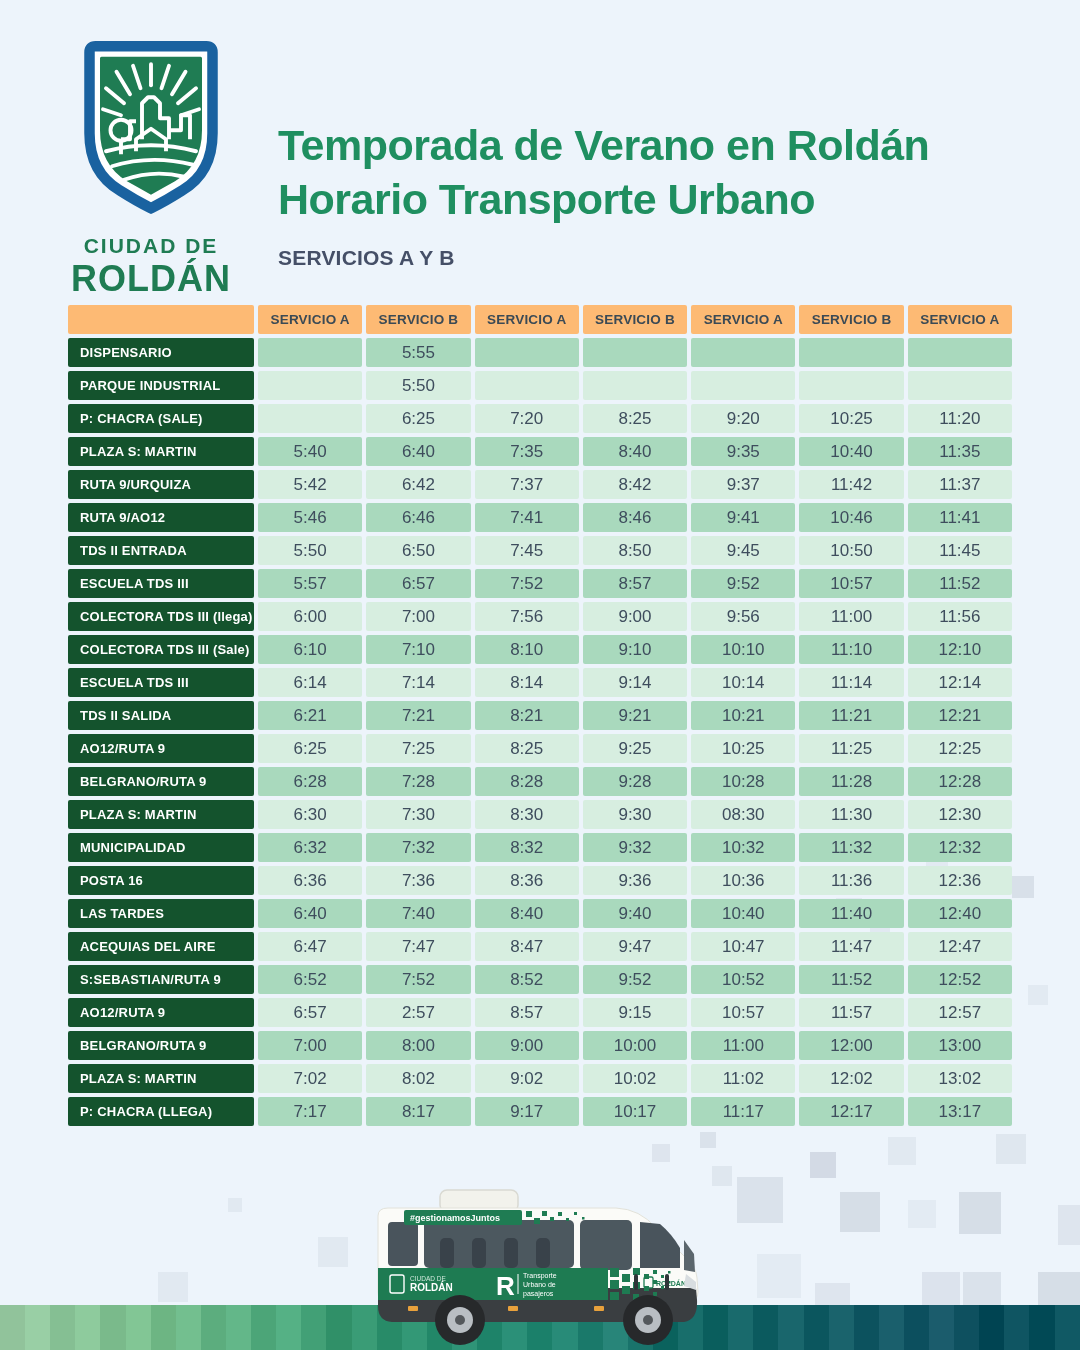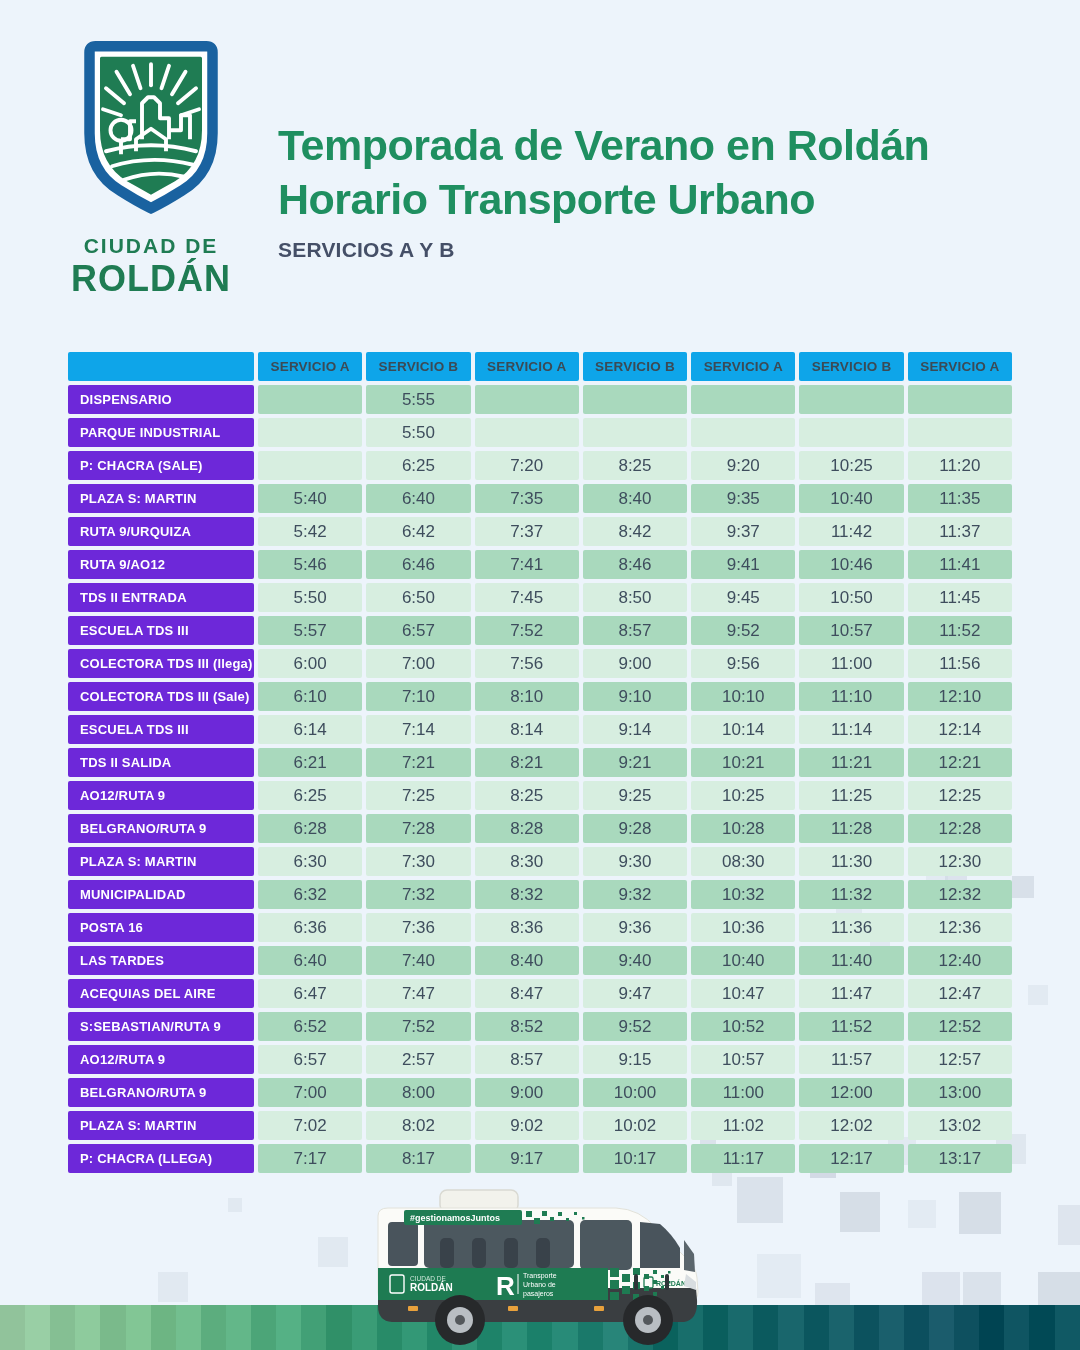--- a/index.html
+++ b/index.html
@@ -13,35 +13,35 @@
   
   .logo-block{position:absolute;left:70px;top:40px;width:162px;text-align:center;}
   .logo-shield{display:block;margin:0 auto;}
   .logo-city{color:#1f7c53;font-size:21px;font-weight:600;letter-spacing:2px;margin-top:6px;}
   .logo-name{color:#1f7c53;font-size:36px;font-weight:800;letter-spacing:1px;margin-top:0px;}
 
   .title-block{position:absolute;left:278px;top:118px;width:760px;}
   .main-title{
     color:#1f8f60;font-size:43px;line-height:1.26;font-weight:800;letter-spacing:-0.5px;
   }
-  .sub-title{color:#454f67;font-size:21px;font-weight:700;margin-top:12px;letter-spacing:0.2px;}
+  .sub-title{color:#454f67;font-size:21px;font-weight:700;margin-top:20px;letter-spacing:0.2px;}
 
   
   .timetable{
     position:absolute;left:68px;top:305px;width:944px;
     display:grid;grid-template-columns:186px repeat(7,1fr);
     gap:4px;z-index:3;
   }
   .tt-cell{
     height:29px;display:flex;align-items:center;justify-content:center;
     border-radius:2px;font-size:17px;color:#3e4d5d;
   }
-  .tt-head{background:#0ea5e9;font-size:13.5px;font-weight:700;color:#3b4a55;letter-spacing:0.2px;margin-top:47px;}
+  .tt-head{background:#fdba74;font-size:13.5px;font-weight:700;color:#3b4a55;letter-spacing:0.2px;}
   .tt-label{
-    background:#6d28d9;color:#ffffff;justify-content:flex-start;
+    background:#14532d;color:#ffffff;justify-content:flex-start;
     padding-left:12px;font-size:13px;font-weight:700;letter-spacing:0.2px;
   }
   .tone-dark{background:#a9d9bd;}
   .tone-light{background:#d7eee0;}
 
   
   .decor{position:absolute;background:#c7cfdb;z-index:1;}
 
   
   .strip{position:absolute;left:0;top:1305px;width:1080px;height:45px;display:flex;z-index:2;}

